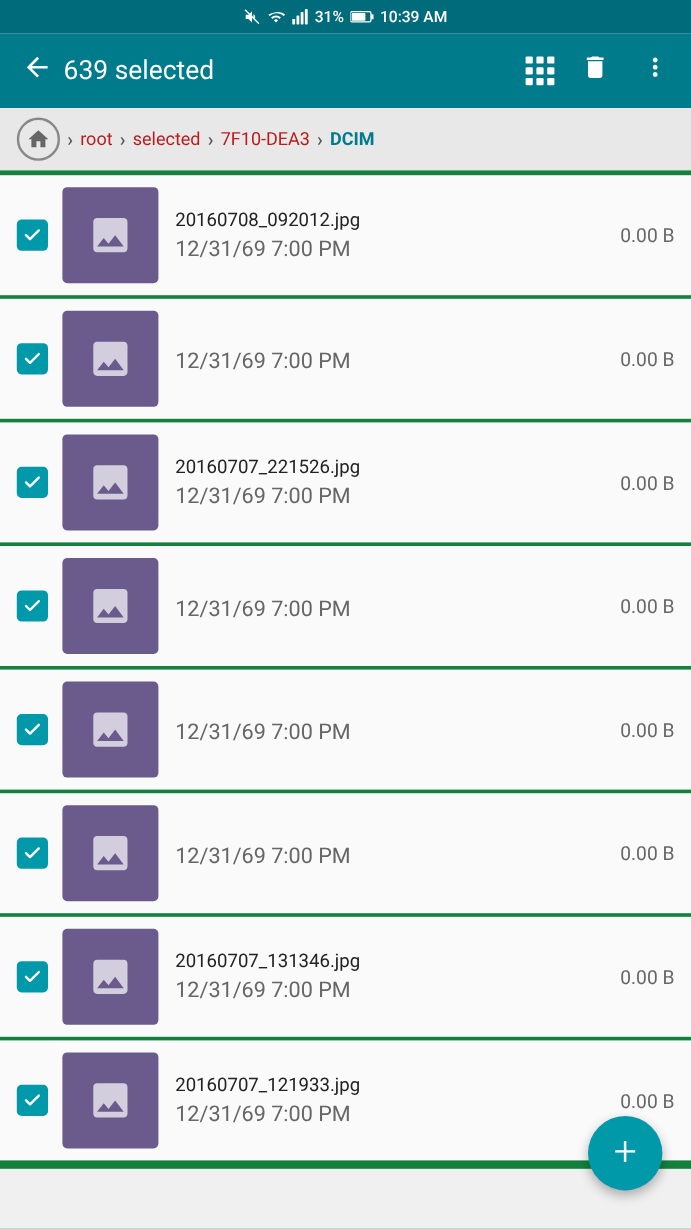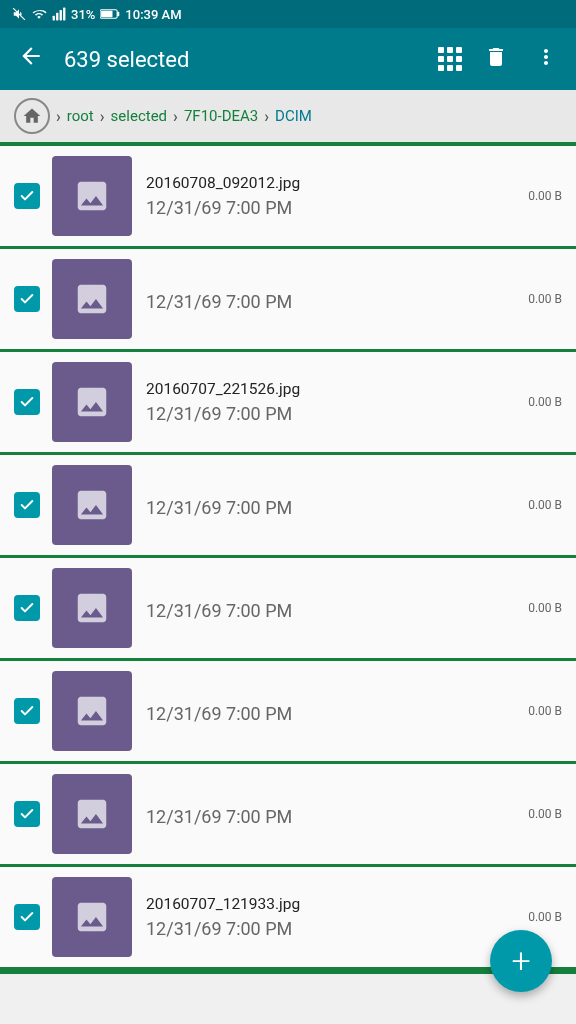--- a/index.html
+++ b/index.html
@@ -11,21 +11,21 @@
       background: #f0f0f0;
       overflow-x: hidden;
     }
 
     
     .status-bar {
       background: #006b7a;
       height: 28px;
       display: flex;
       align-items: center;
-      justify-content: flex-start;
+      justify-content: center;
       padding: 0 12px;
       gap: 6px;
     }
     .status-bar-icons {
       display: flex;
       align-items: center;
       gap: 5px;
     }
     .status-text {
       color: white;
@@ -33,21 +33,21 @@
       font-weight: 500;
     }
 
     
     .app-bar {
       background: #007b8c;
       height: 62px;
       display: flex;
       align-items: center;
       padding: 0 14px;
-      gap: 16px;
+      gap: 5px;
     }
     .app-bar-back {
       color: white;
       font-size: 26px;
       cursor: pointer;
       padding: 4px;
     }
     .app-bar-title {
       color: white;
       font-size: 22px;
@@ -103,27 +103,27 @@
       width: 20px;
       height: 20px;
       fill: #666;
     }
     .breadcrumb-sep {
       color: #555;
       font-size: 16px;
       font-weight: 500;
     }
     .breadcrumb-text {
-      color: #15803d;
+      color: #b91c1c;
       font-size: 15px;
     }
     .breadcrumb-active {
       color: #007b8c;
       font-size: 15px;
-      font-weight: 400;
+      font-weight: 700;
     }
 
     
     .file-list {
       background: #15803d;
       padding: 4px 0;
     }
     .file-item {
       background: #fafafa;
       display: flex;
@@ -179,21 +179,21 @@
       white-space: nowrap;
       overflow: hidden;
       text-overflow: ellipsis;
     }
     .file-date {
       font-size: 18px;
       color: #666;
       margin-top: 5px;
     }
     .file-size {
-      font-size: 12px;
+      font-size: 16px;
       color: #666;
       flex-shrink: 0;
       margin-left: 8px;
     }
 
     
     .fab {
       position: fixed;
       bottom: 32px;
       right: 24px;
@@ -399,20 +399,21 @@
         <svg viewBox="0 0 24 24">
           <polyline points="20 6 9 17 4 12" stroke-linecap="round" stroke-linejoin="round"></polyline>
         </svg>
       </div>
       <div class="file-thumb">
         <svg viewBox="0 0 24 24">
           <path d="M21 19V5c0-1.1-.9-2-2-2H5c-1.1 0-2 .9-2 2v14c0 1.1.9 2 2 2h14c1.1 0 2-.9 2-2zM8.5 13.5l2.5 3.01L14.5 12l4.5 6H5l3.5-4.5z"></path>
         </svg>
       </div>
       <div class="file-info">
+        <div class="file-name">20160707_131346.jpg</div>
         <div class="file-date">12/31/69 7:00 PM</div>
       </div>
       <div class="file-size">0.00 B</div>
     </div>
     <div class="file-item">
       <div class="checkbox">
         <svg viewBox="0 0 24 24">
           <polyline points="20 6 9 17 4 12" stroke-linecap="round" stroke-linejoin="round"></polyline>
         </svg>
       </div>

